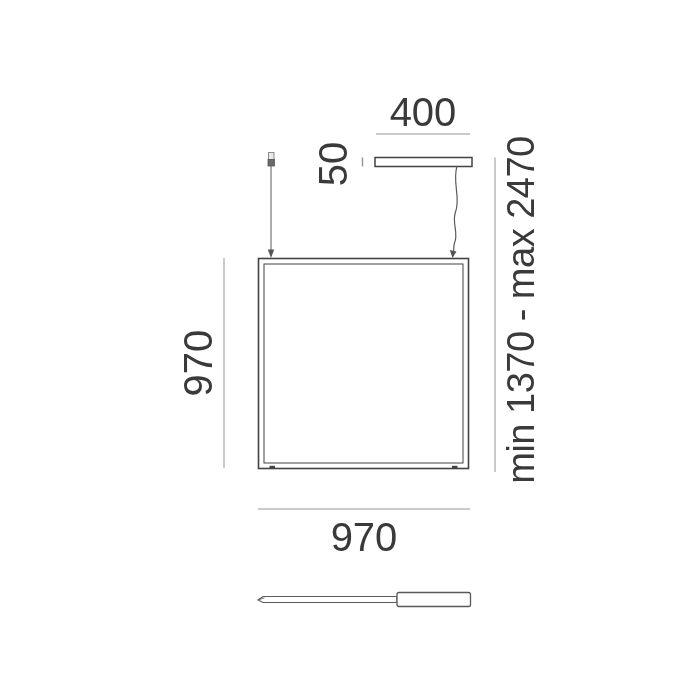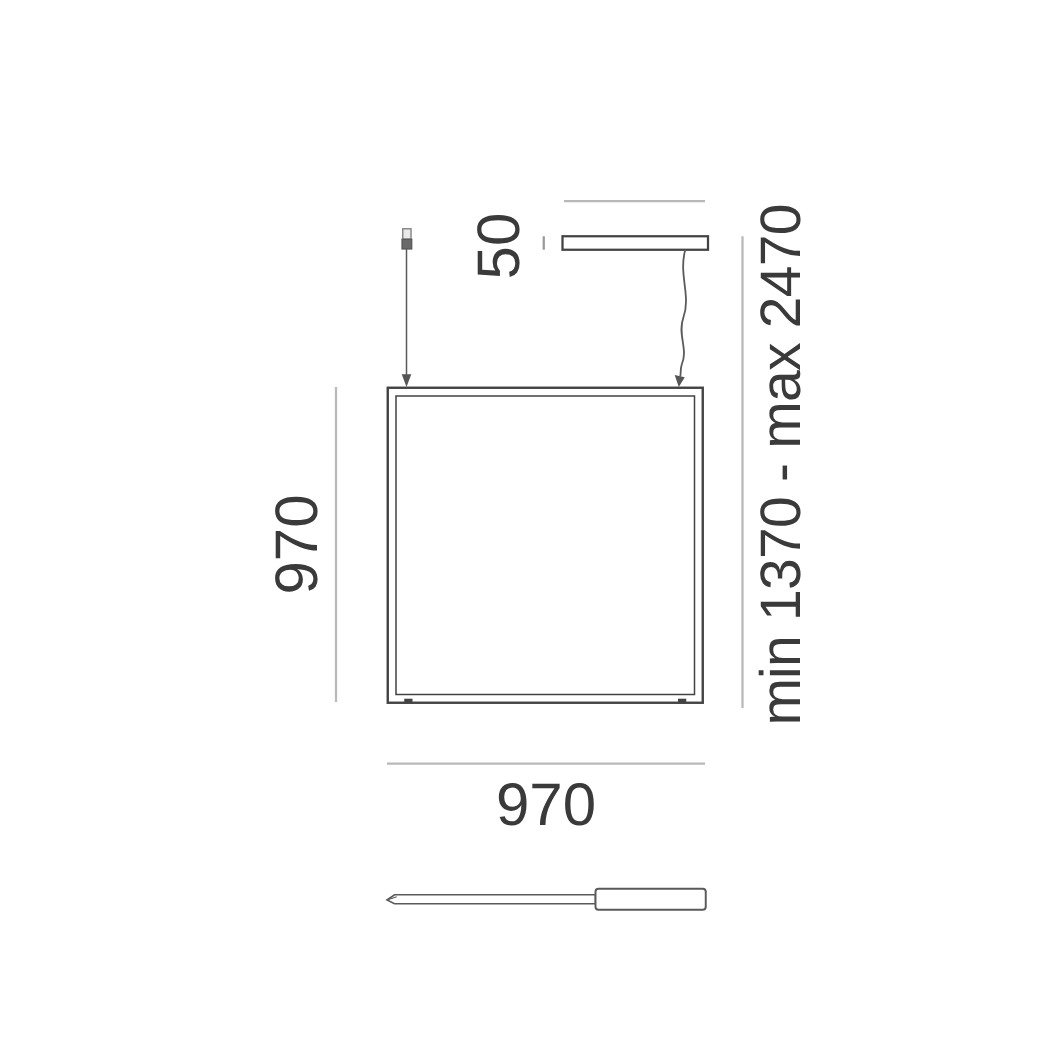--- a/index.html
+++ b/index.html
@@ -74,20 +74,21 @@
 
     <line x1="258" y1="509" x2="470" y2="509" class="stroke-dim"></line>
 
     <line x1="495" y1="157.5" x2="495" y2="472" class="stroke-dim"></line>
 
     <path d="M263,596.5 L397,596.5 L397,602.5 L263,602.5 L258,600 Z" fill="#ffffff" stroke="#5a5a5a" stroke-width="1.1"></path>
     <path d="M258,600 L264.5,597.8" fill="none" stroke="#5a5a5a" stroke-width="0.8"></path>
     <rect x="397" y="592.5" width="73.5" height="14" rx="2" fill="#ffffff" stroke="#5a5a5a" stroke-width="1.3"></rect>
   </svg>
 
+  <div class="dim-label" style="left:423px; top:112px;">400</div>
 
   <div class="dim-label vertical" style="left:333px; top:164px;">50</div>
 
   <div class="dim-label vertical" style="left:198px; top:363px;">970</div>
 
   <div class="dim-label" style="left:364px; top:537px;">970</div>
 
   <div class="dim-label vertical range" style="left:521px; top:310px;">min 1370 - max 2470</div>
 
 </div>

